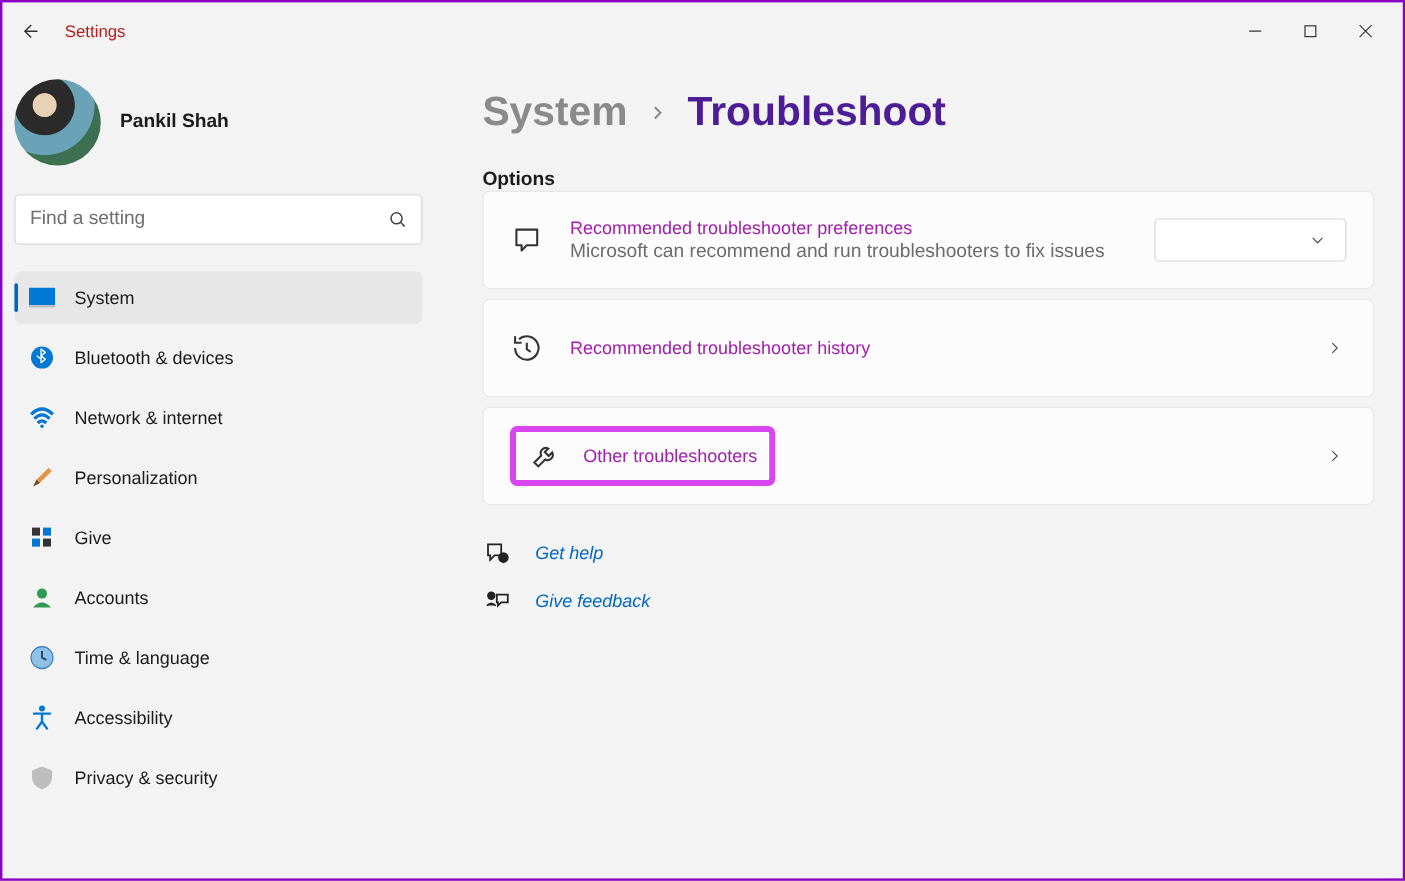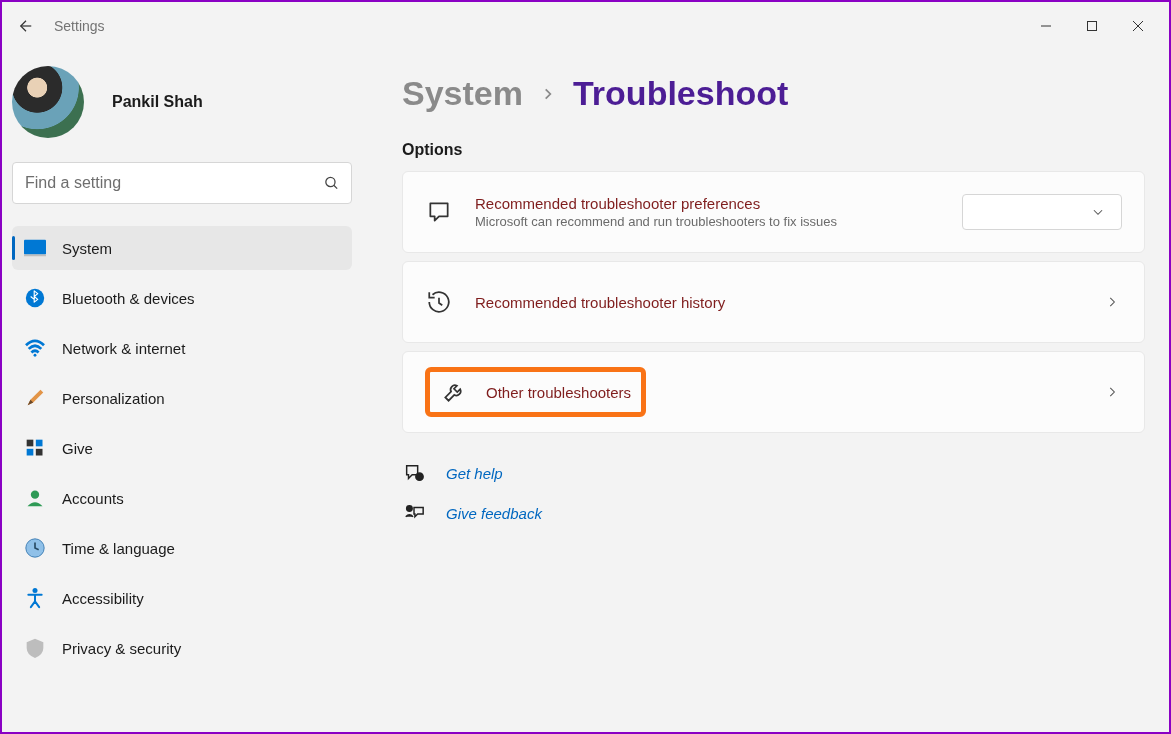--- a/index.html
+++ b/index.html
@@ -1,30 +1,30 @@
 <!DOCTYPE html>
 <html><head>
 <meta charset="utf-8">
 <style>
   * { margin: 0; padding: 0; box-sizing: border-box; font-family: "Segoe UI", Arial, sans-serif; }
   body { background: #f3f3f3; width: 1171px; height: 734px; border: 2px solid #8a00c4; position: relative; overflow: hidden; }
 
   
   .titlebar { height: 48px; display: flex; align-items: center; padding: 0 8px; }
   .back-btn { width: 32px; height: 32px; display: flex; align-items: center; justify-content: center; margin-right: 12px; }
-  .app-title { font-size: 14px; color: #737373; }
+  .app-title { font-size: 14px; color: #b91c1c; }
   .win-controls { margin-left: auto; display: flex; }
   .win-ctrl { width: 46px; height: 32px; display: flex; align-items: center; justify-content: center; color: #222; }
 
   
   .layout { display: flex; height: calc(100% - 48px); }
 
   
   .sidebar { width: 360px; padding: 0 10px 0 10px; }
-  .profile { display: flex; align-items: center; padding: 16px 8px 24px 0px; gap: 28px; }
+  .profile { display: flex; align-items: center; padding: 16px 8px 24px 0px; gap: 16px; }
   .avatar { width: 72px; height: 72px; border-radius: 50%; background: radial-gradient(circle at 35% 30%, #e9d1b6 0 14%, #2b2b2b 15% 36%, #6aa2b8 37% 60%, #3c7050 61% 100%); }
   .username { font-size: 16px; font-weight: 600; color: #1b1b1b; }
 
   .search-wrap { position: relative; margin: 0 0 22px 0; }
   .search-input { width: 100%; height: 42px; border: 1px solid #d6d6d6; border-radius: 4px; background: #fff; padding: 0 40px 0 12px; font-size: 16px; color: #0369a1; }
   .search-input::placeholder { color: #6e6e6e; }
   .search-icon { position: absolute; right: 12px; top: 50%; transform: translateY(-50%); color: #4a4a4a; }
 
   .nav { list-style: none; }
   .nav-item { height: 44px; display: flex; align-items: center; border-radius: 6px; padding: 0 12px; gap: 16px; font-size: 15px; color: #1b1b1b; cursor: default; margin-bottom: 6px; }
@@ -32,32 +32,32 @@
   .nav-item.active::before { content: ""; position: absolute; left: 0; top: 10px; bottom: 10px; width: 3px; border-radius: 2px; background: #0067c0; }
   .nav-icon { width: 22px; height: 22px; display: flex; align-items: center; justify-content: center; }
 
   
   .main { flex: 1; padding: 24px 24px 0 40px; }
   .breadcrumb { display: flex; align-items: center; gap: 18px; margin-bottom: 28px; }
   .bc-parent { font-size: 34px; font-weight: 600; color: #8a8a8a; }
   .bc-sep { font-size: 24px; color: #8a8a8a; }
   .bc-current { font-size: 34px; font-weight: 600; color: #4c1d95; }
 
-  .section-header { font-size: 16px; font-weight: 600; color: #1b1b1b; margin-bottom: 12px; }
+  .section-header { font-size: 16px; font-weight: 600; color: #1b1b1b; }
 
   .cards { display: flex; flex-direction: column; gap: 8px; margin-bottom: 28px; }
   .card { background: #fcfcfc; border: 1px solid #e8e8e8; border-radius: 6px; display: flex; align-items: center; padding: 18px 22px; gap: 22px; min-height: 82px; }
   .card-icon { width: 28px; height: 28px; display: flex; align-items: center; justify-content: center; color: #333; flex-shrink: 0; }
   .card-body { display: flex; flex-direction: column; flex: 1; }
-  .card-title { font-size: 15px; color: #7f1d1d; }
-  .card-sub { font-size: 13px; color: #6b6b6b; margin-top: 2px; }
+  .card-title { font-size: 15px; color: #a21caf; }
+  .card-sub { font-size: 16px; color: #6b6b6b; margin-top: 2px; }
   .card-action { width: 160px; height: 36px; border: 1px solid #d6d6d6; border-radius: 4px; background: #fff; display: flex; align-items: center; justify-content: flex-end; padding-right: 16px; }
   .card-chevron { width: 20px; height: 20px; display: flex; align-items: center; justify-content: center; color: #4a4a4a; }
 
-  .highlight-box { border: 5px solid #f97316; border-radius: 6px; padding: 6px 10px; display: flex; align-items: center; gap: 18px; }
+  .highlight-box { border: 5px solid #d946ef; border-radius: 6px; padding: 6px 10px; display: flex; align-items: center; gap: 18px; }
 
   .footer-links { display: flex; flex-direction: column; gap: 16px; }
   .footer-link { display: flex; align-items: center; gap: 20px; }
   .footer-link-icon { width: 24px; height: 24px; display: flex; align-items: center; justify-content: center; color: #222; }
   .footer-link-text { font-size: 15px; color: #0067c0; font-style: italic; }
 
   svg { display: block; }
 </style>
 </head>
 <body>

